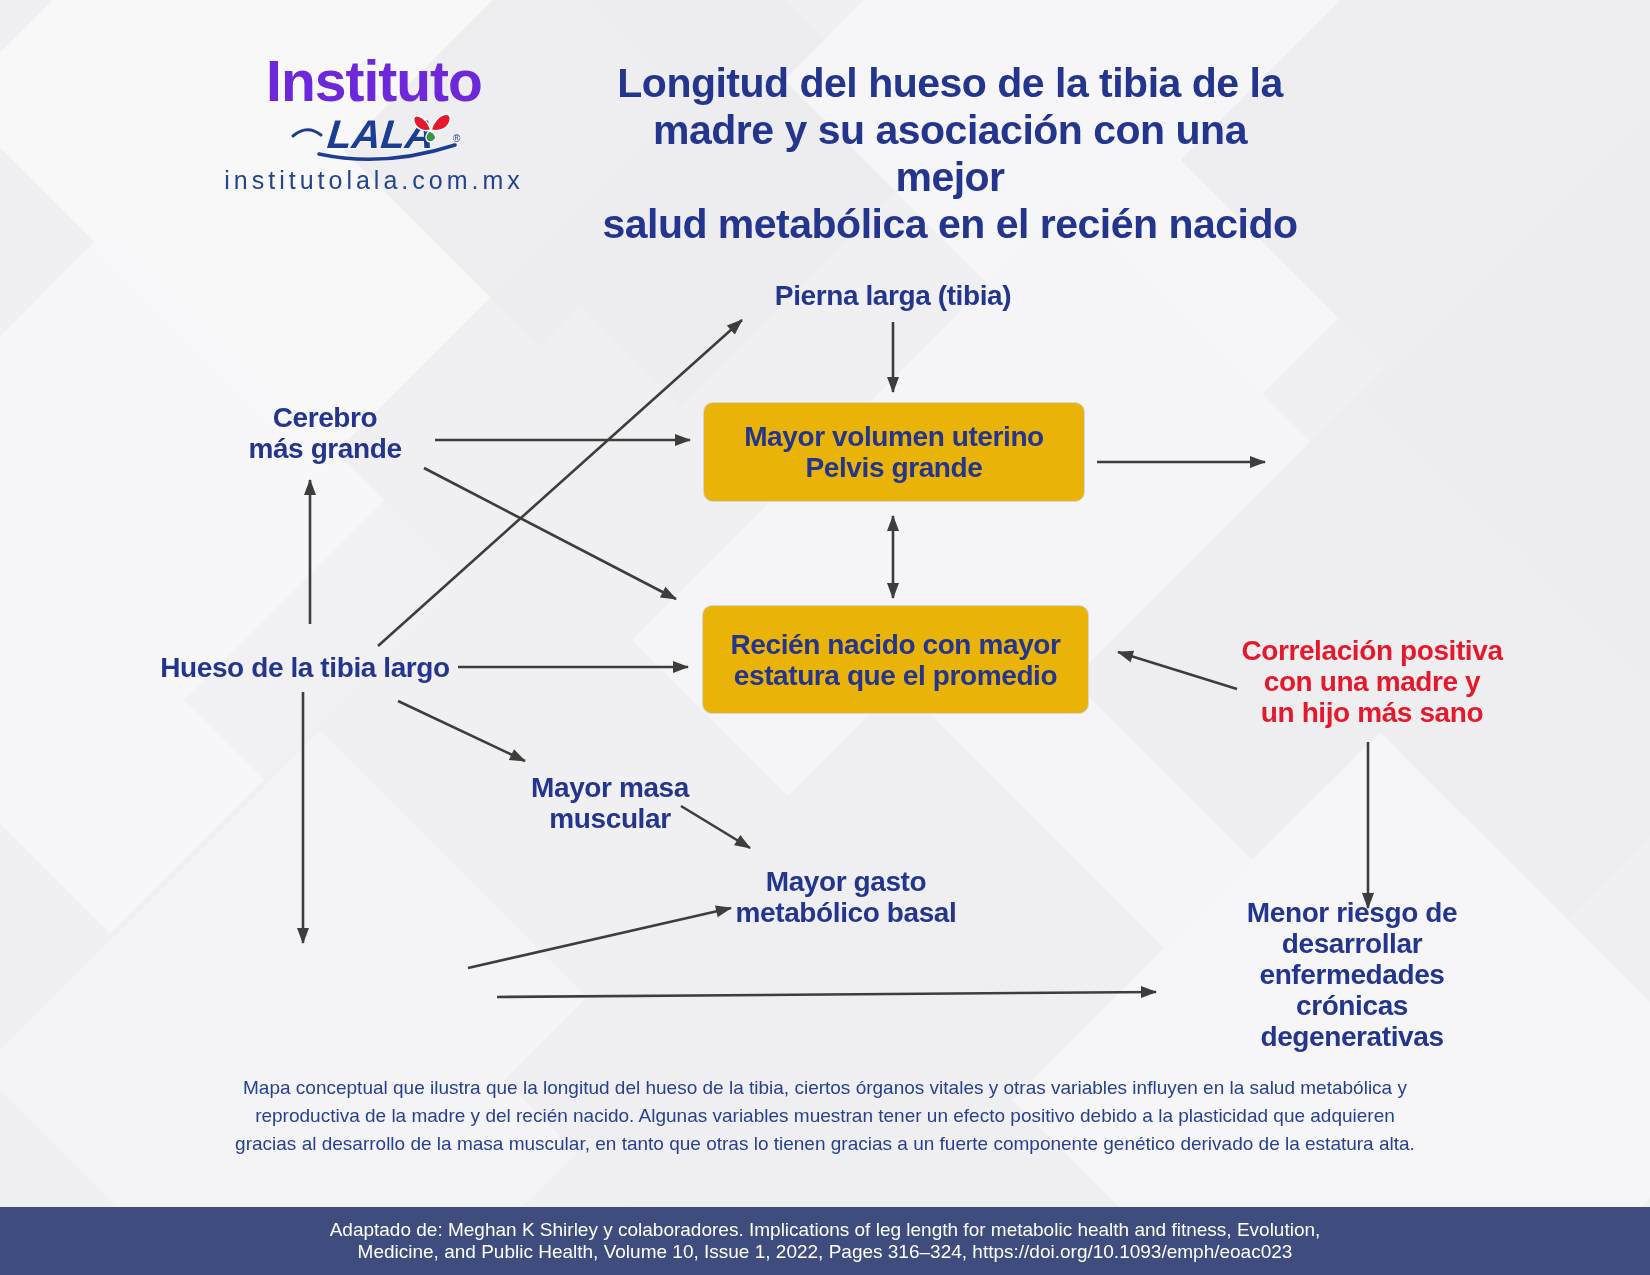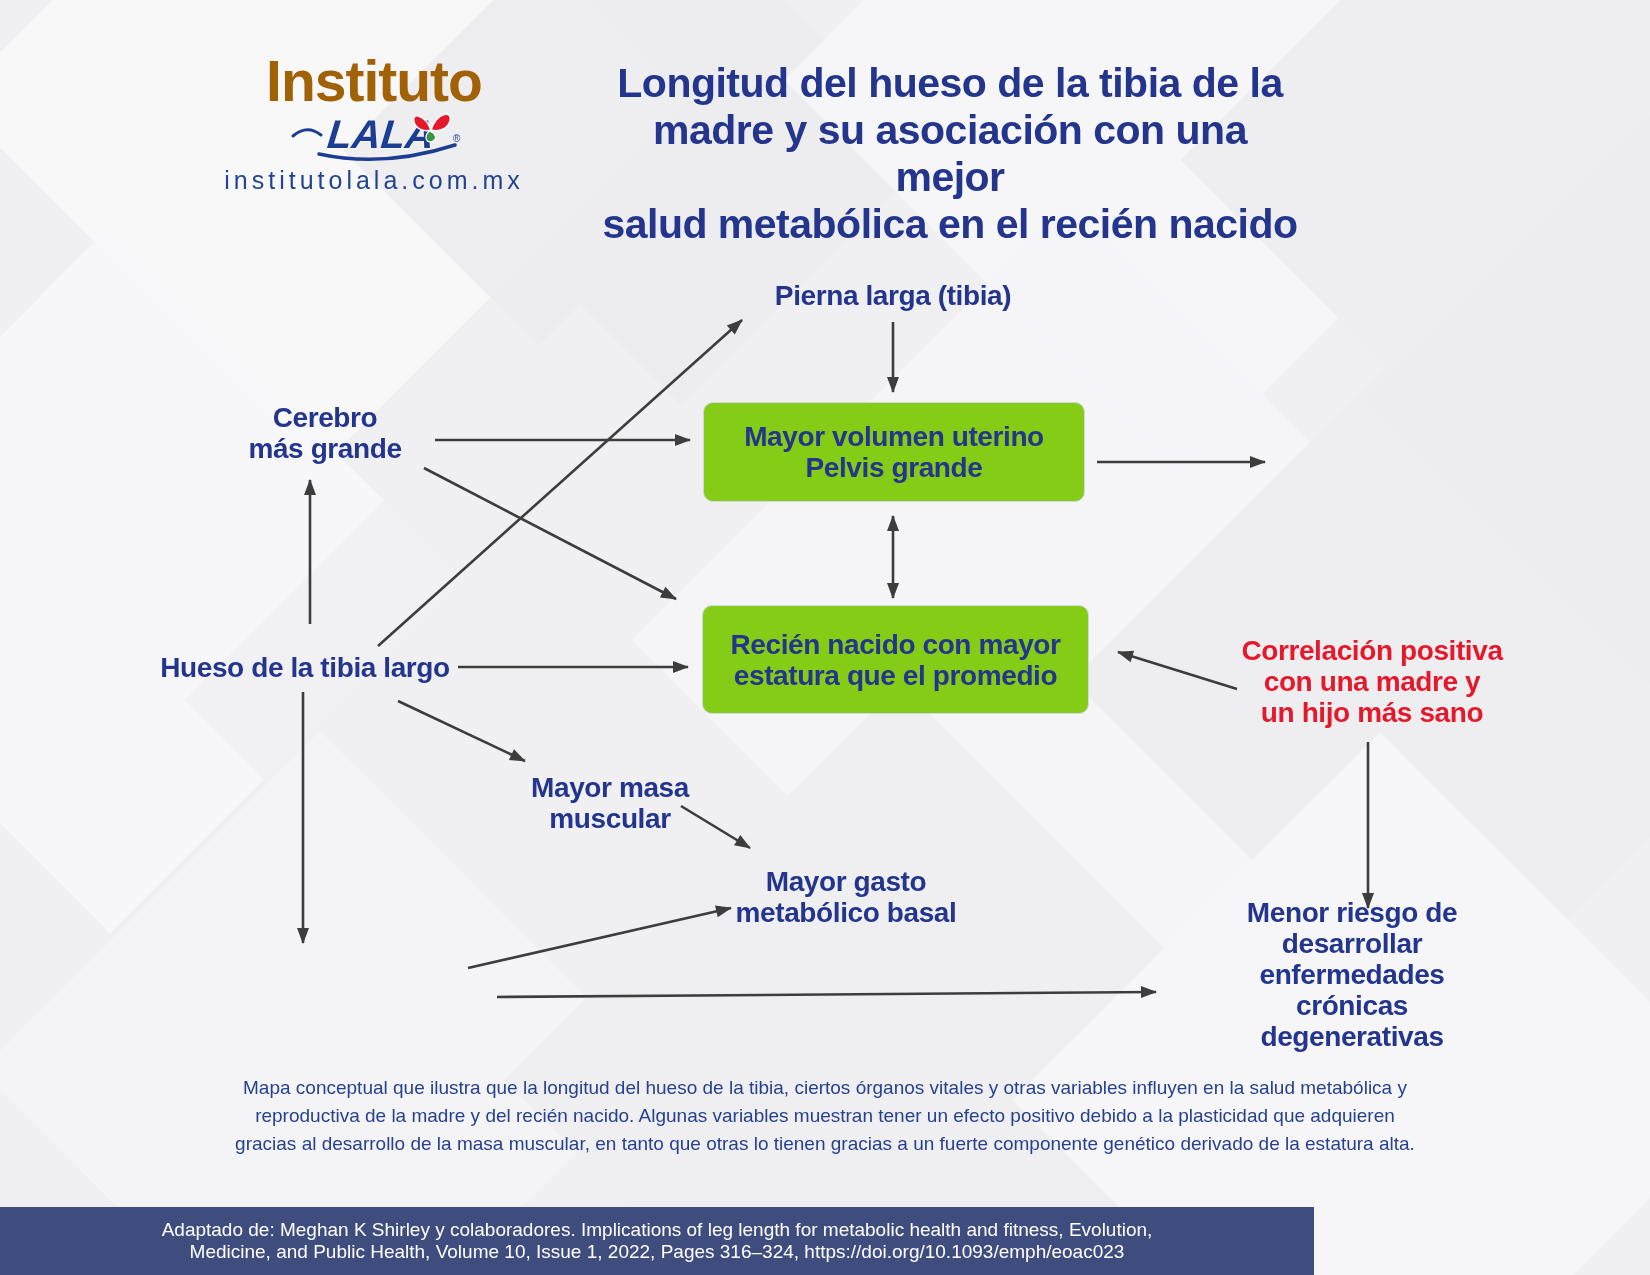--- a/index.html
+++ b/index.html
@@ -22,21 +22,21 @@
   .d10{left:620px;top:800px;width:560px;height:560px;background:#eeeef1;}
   .d11{left:1120px;top:840px;width:520px;height:520px;background:#f6f6f8;}
   .d12{left:1450px;top:200px;width:400px;height:400px;background:#ececef;}
 
   #edge-layer{position:absolute;left:0;top:0;z-index:3;pointer-events:none;}
   .edge{stroke:#3d3d3d;stroke-width:2.6;}
 
   
   .logo-title{
     position:absolute;left:374px;top:48px;transform:translateX(-50%);
-    font-size:57px;font-weight:bold;letter-spacing:-1px;color:#a16207;z-index:4;white-space:nowrap;
+    font-size:57px;font-weight:bold;letter-spacing:-1px;color:#6d28d9;z-index:4;white-space:nowrap;
   }
   .lala-mark{position:absolute;left:289px;top:104px;z-index:4;}
   .logo-url{
     position:absolute;left:374px;top:166px;transform:translateX(-50%);
     font-size:25px;letter-spacing:4px;color:#23458f;z-index:4;white-space:nowrap;
   }
   .poster-title{
     position:absolute;left:950px;top:60px;transform:translateX(-50%);
     font-size:41px;line-height:47px;font-weight:bold;letter-spacing:-.5px;
     color:#23358c;text-align:center;white-space:pre-line;z-index:4;
@@ -52,37 +52,37 @@
   .n-cerebro{left:325px;top:433px;}
   .n-hueso{left:305px;top:667px;}
   .n-organos{left:293px;top:987px;}
   .n-masa{left:610px;top:803px;}
   .n-gasto{left:846px;top:897px;}
   .n-parto{left:1372px;top:474px;}
   .n-positiva{left:1372px;top:681px;color:#e5192c;text-align:center;}
   .n-menor{left:1352px;top:974px;}
 
   .cbox{
-    position:absolute;z-index:2;background:#84cc16;border:1px solid #d4d5e9;
+    position:absolute;z-index:2;background:#eab308;border:1px solid #d4d5e9;
     border-radius:10px;display:flex;align-items:center;justify-content:center;
   }
   .box-utero{left:703px;top:402px;width:380px;height:98px;}
   .box-recien{left:702px;top:605px;width:385px;height:107px;}
   .cbox .node-label{
     font-weight:bold;font-size:28px;line-height:31px;letter-spacing:-.4px;
     color:#23358c;text-align:center;white-space:pre-line;
   }
 
   
   .caption{
     position:absolute;left:825px;top:1074px;transform:translateX(-50%);width:1620px;
     font-size:19px;line-height:28px;color:#27418f;text-align:center;white-space:pre-line;z-index:4;
   }
   .footer{
-    position:absolute;left:0;top:1207px;width:1314px;height:68px;background:#3e4d7e;
+    position:absolute;left:0;top:1207px;width:1650px;height:68px;background:#3e4d7e;
     display:flex;align-items:center;justify-content:center;z-index:5;
   }
   .footer-text{
     font-size:19px;line-height:22px;color:#ffffff;text-align:center;white-space:pre-line;
   }
 </style>
 </head>
 <body>
 
 <div id="poster">

